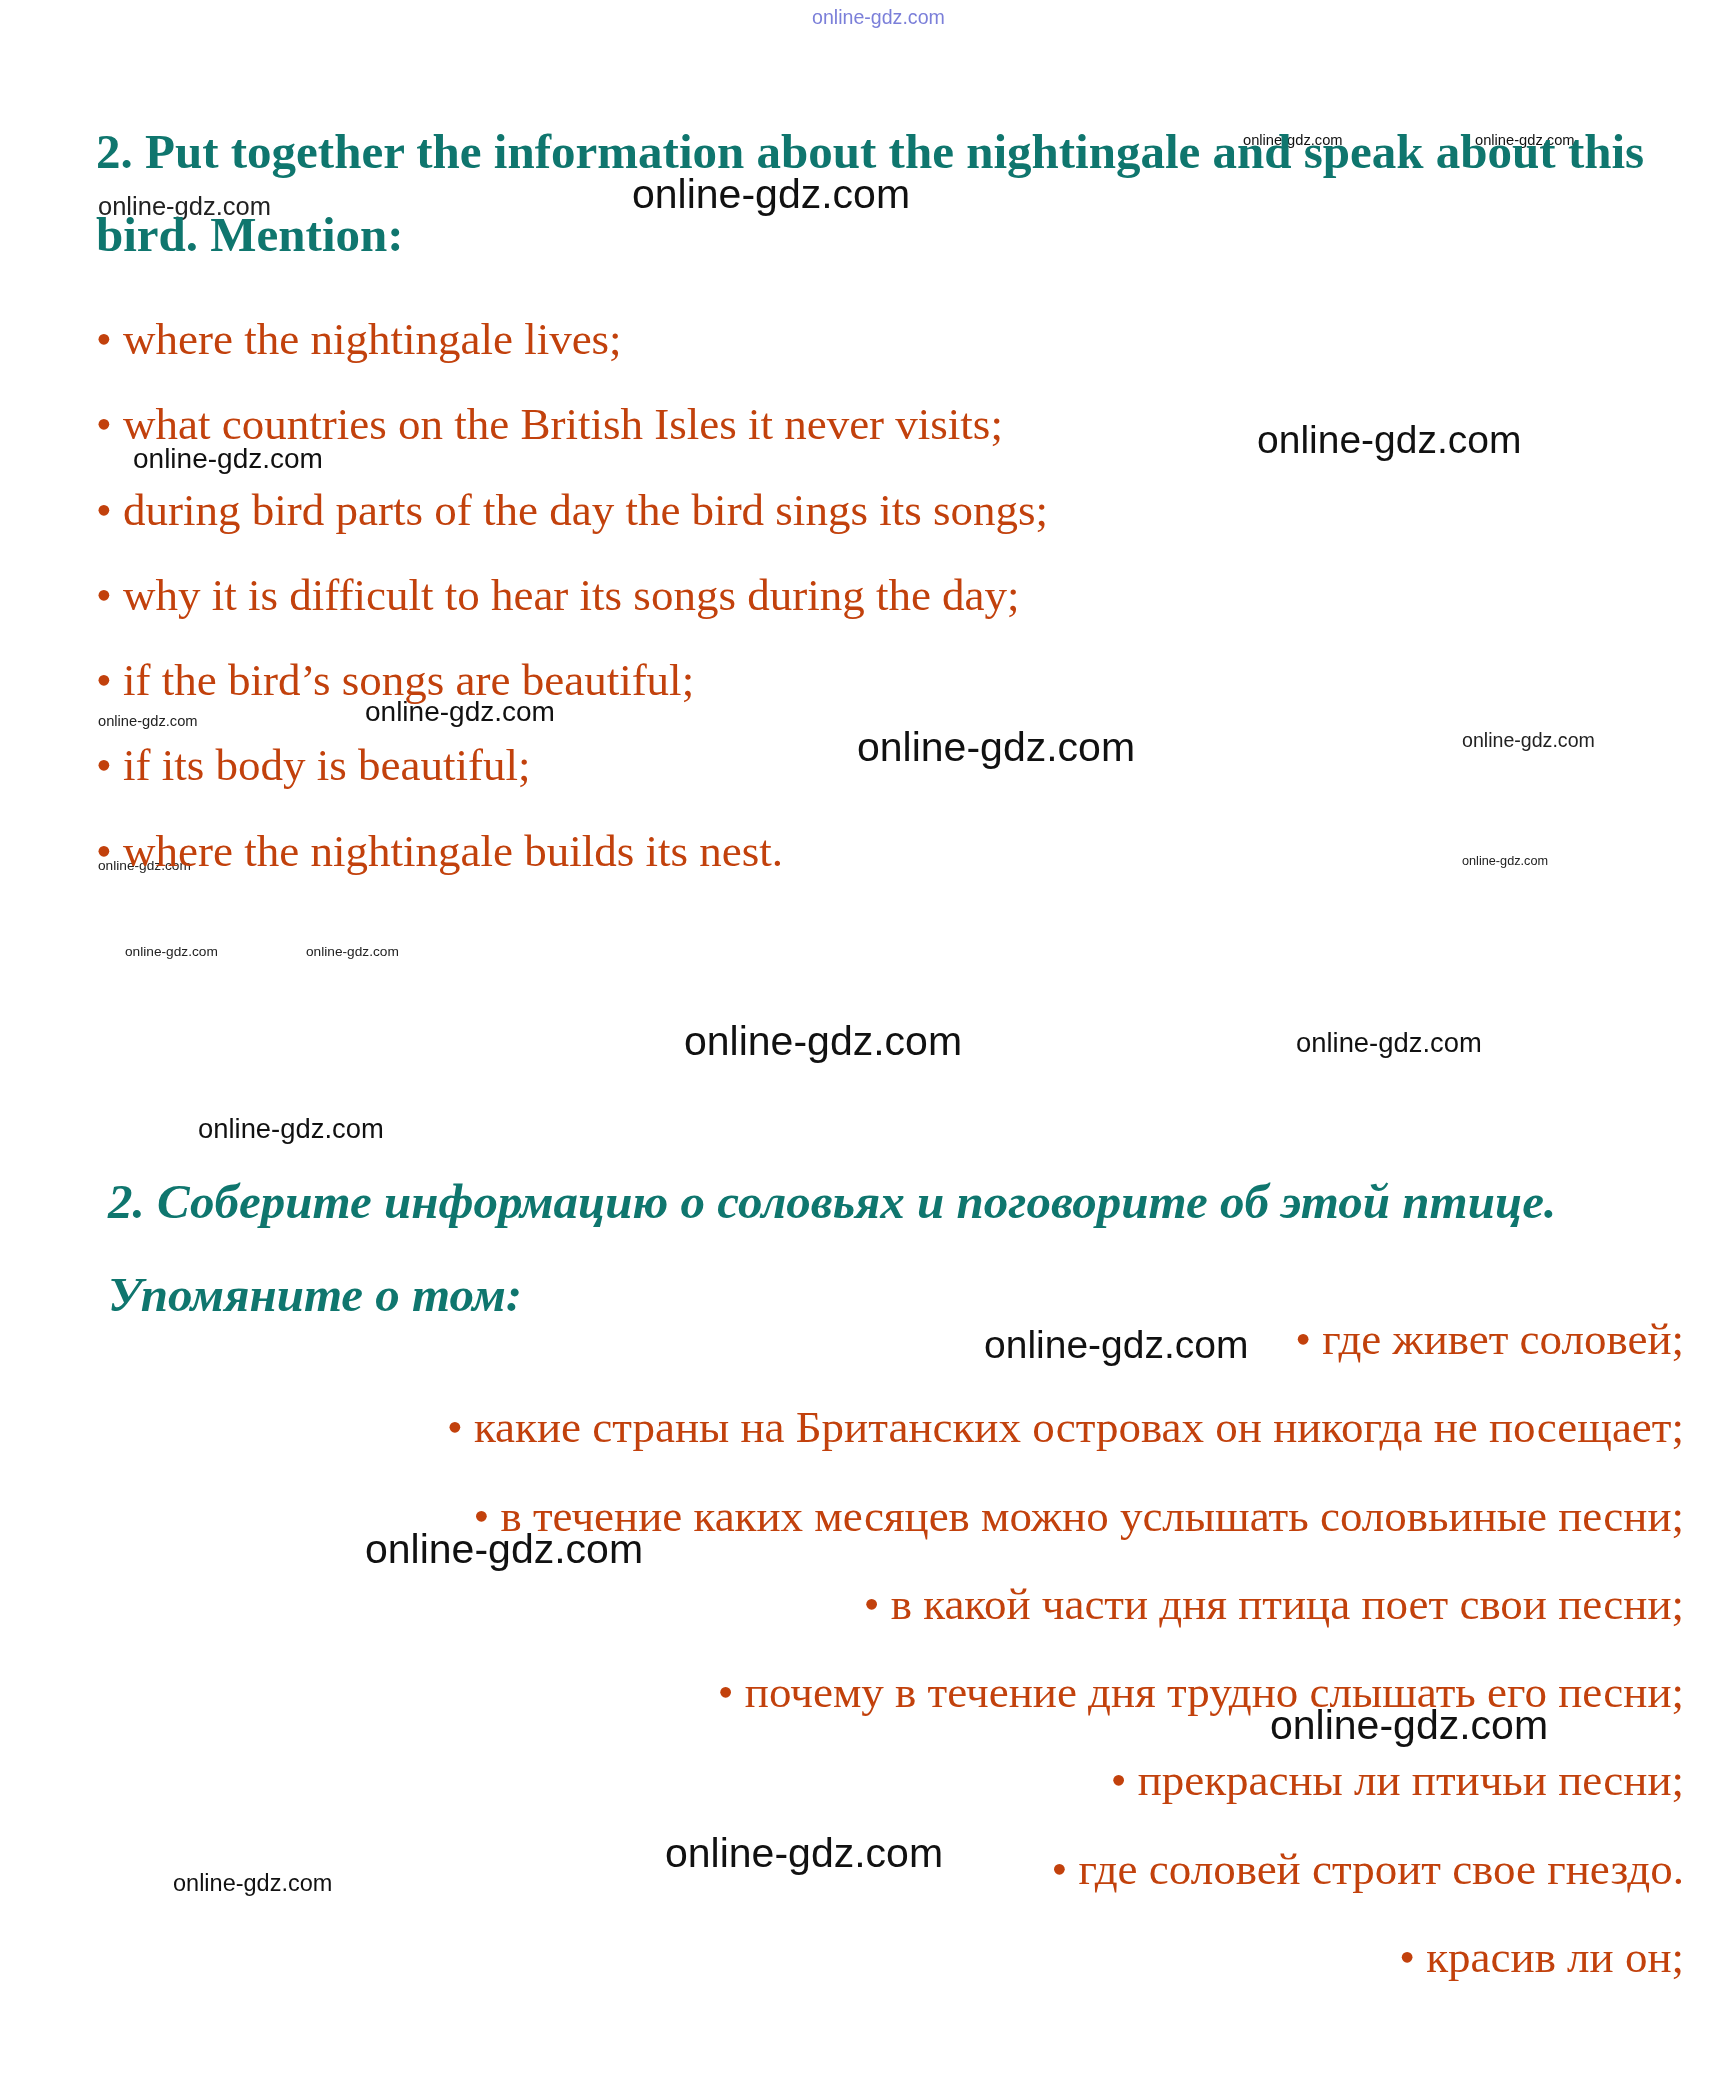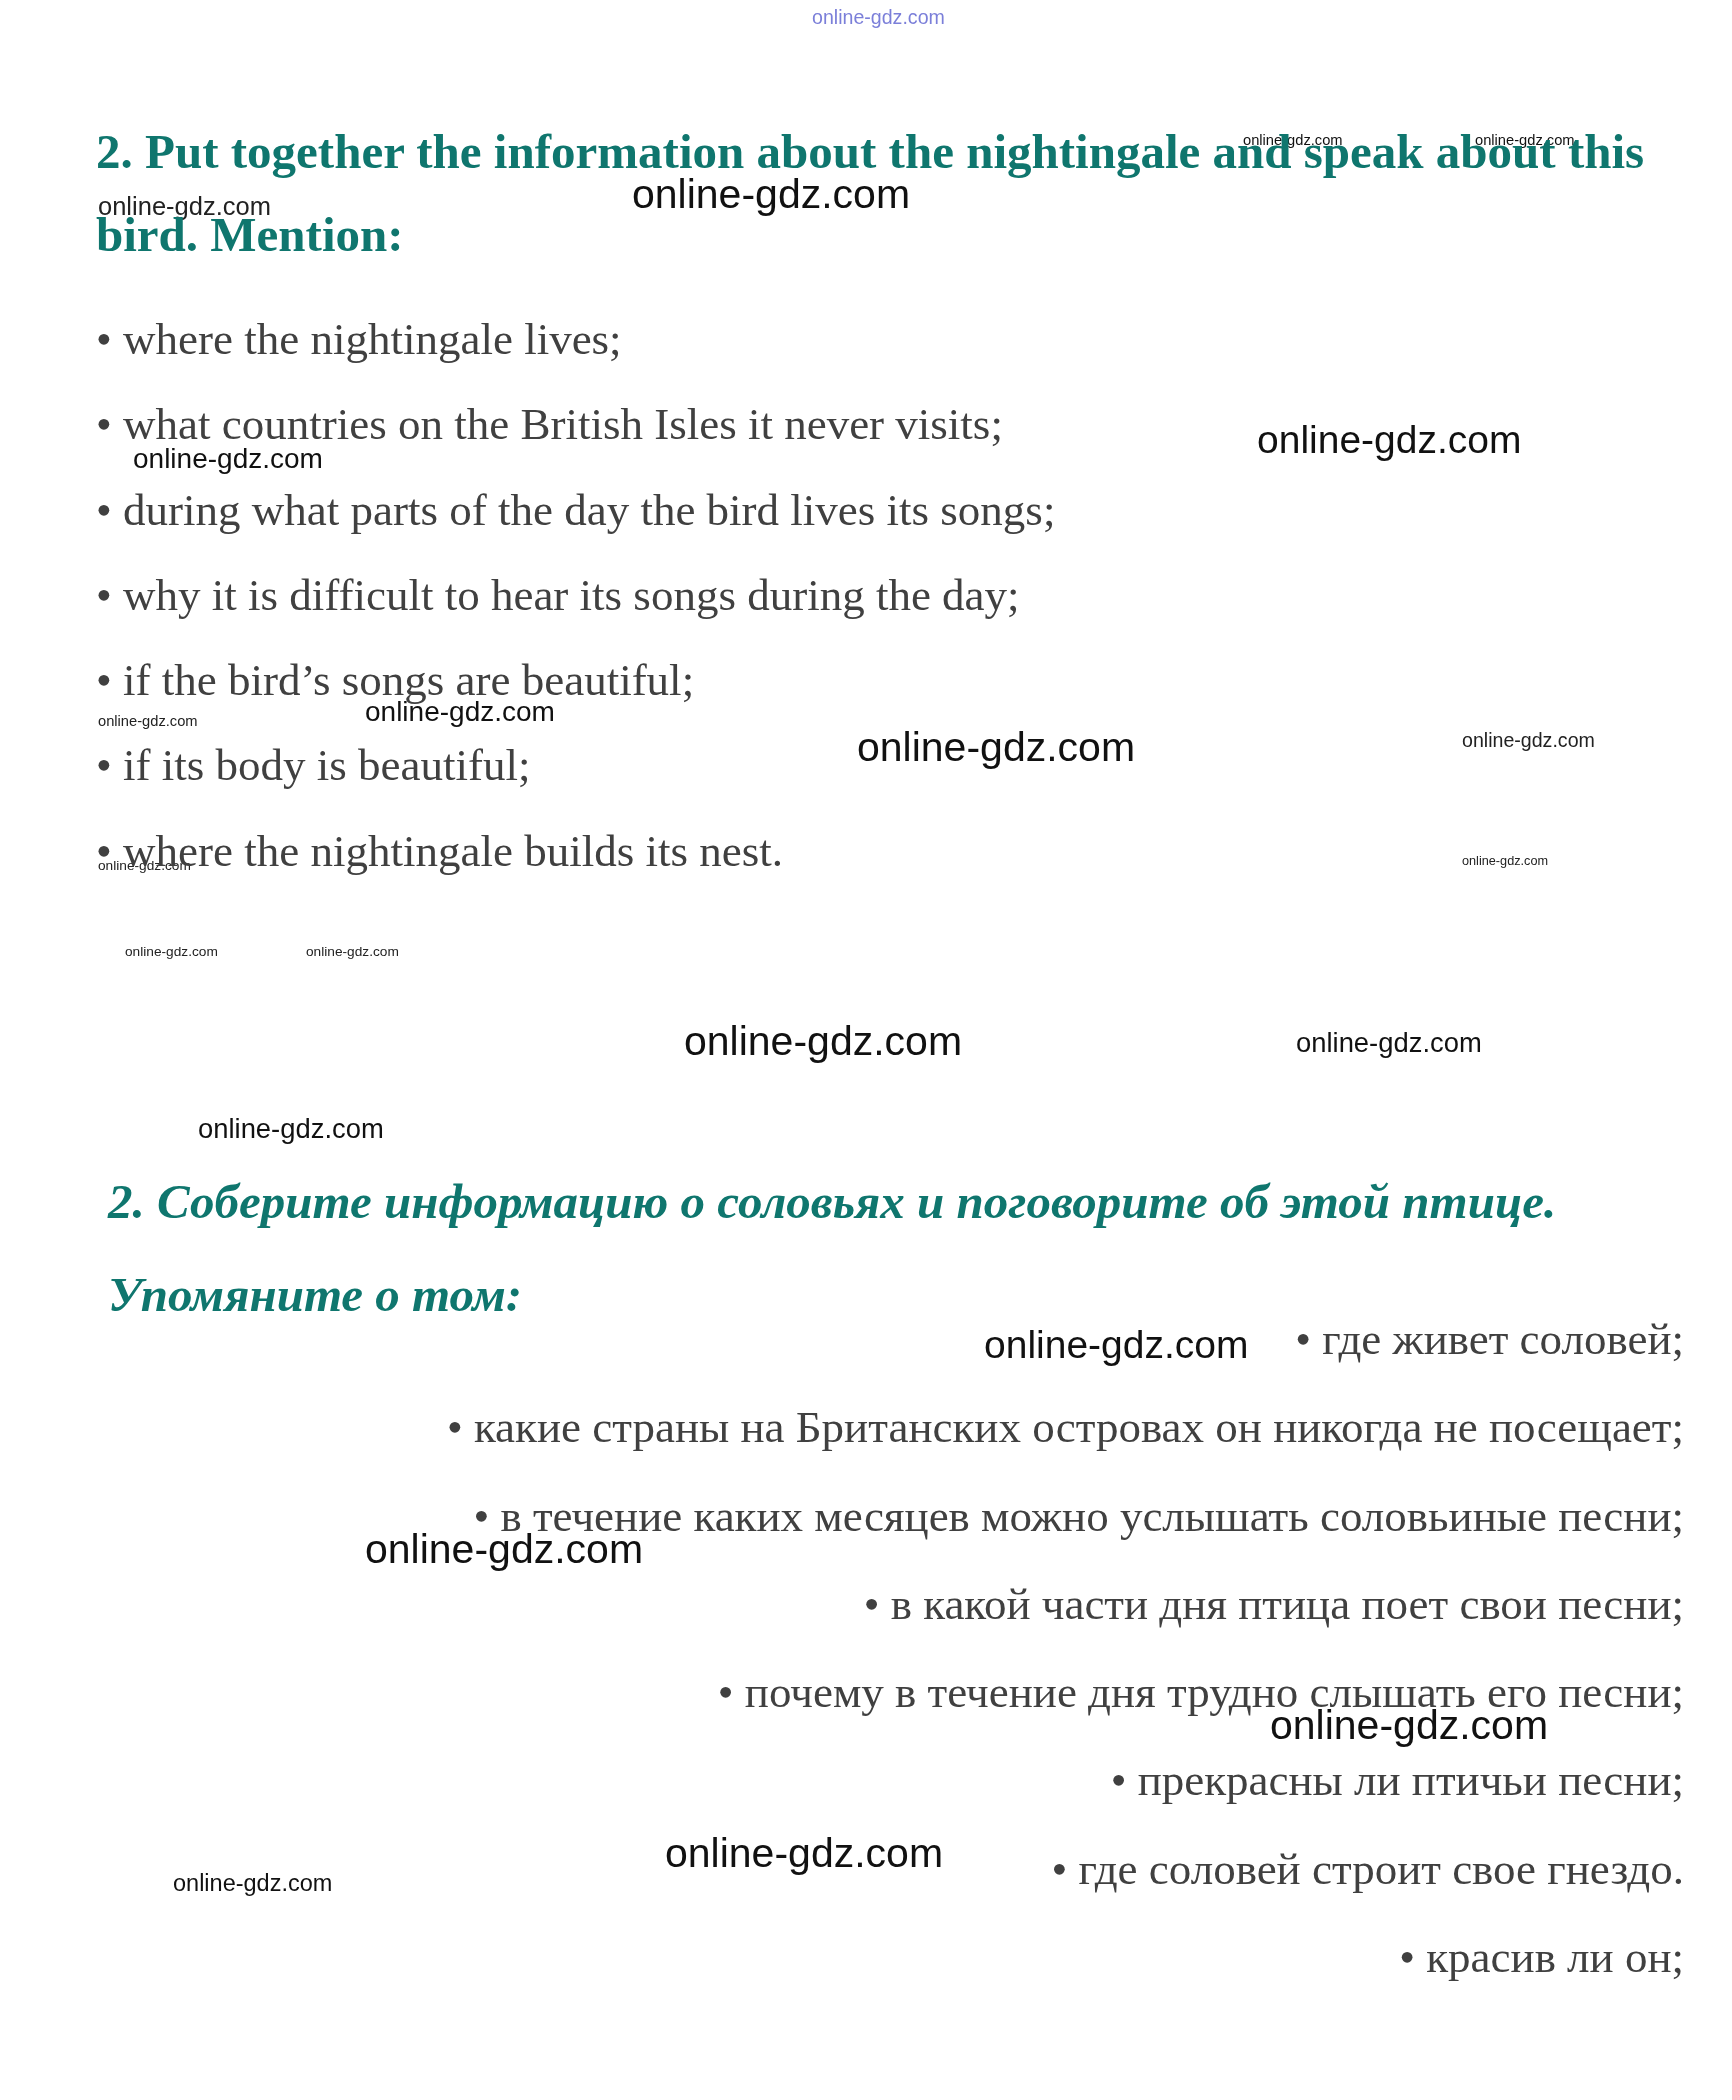--- a/index.html
+++ b/index.html
@@ -27,21 +27,21 @@
     padding: 0;
     position: absolute;
     left: 96px;
     width: 1588px;
   }
   .list-en { top: 316px; }
   .list-ru { top: 1316px; text-align: right; }
   ul.task-list li {
     font-size: 45px;
     line-height: 1.05;
-    color: #404040;
+    color: #c2410c;
   }
   .list-en li { margin-bottom: 38px; }
   .list-ru li { margin-bottom: 41px; }
   ul.task-list li::before { content: "• "; }
   
   .wm {
     position: absolute;
     font-family: "Liberation Sans", sans-serif;
     color: #111;
     white-space: nowrap;
@@ -98,21 +98,21 @@
   <span class="wm wm-s">online-gdz.com</span>
   <span class="wm wm-t">online-gdz.com</span>
   <span class="wm wm-u">online-gdz.com</span>
   <span class="wm wm-v">online-gdz.com</span>
 
   <div class="heading h-en">2. Put together the information about the nightingale and speak about this bird. Mention:</div>
 
   <ul class="task-list list-en">
     <li>where the nightingale lives;</li>
     <li>what countries on the British Isles it never visits;</li>
-    <li>during what parts of the day the bird lives its songs;</li>
+    <li>during bird parts of the day the bird sings its songs;</li>
     <li>why it is difficult to hear its songs during the day;</li>
     <li>if the bird’s songs are beautiful;</li>
     <li>if its body is beautiful;</li>
     <li>where the nightingale builds its nest.</li>
   </ul>
 
   <div class="heading h-ru">2. Соберите информацию о соловьях и поговорите об этой птице. Упомяните о том:</div>
 
   <ul class="task-list list-ru">
     <li>где живет соловей;</li>

